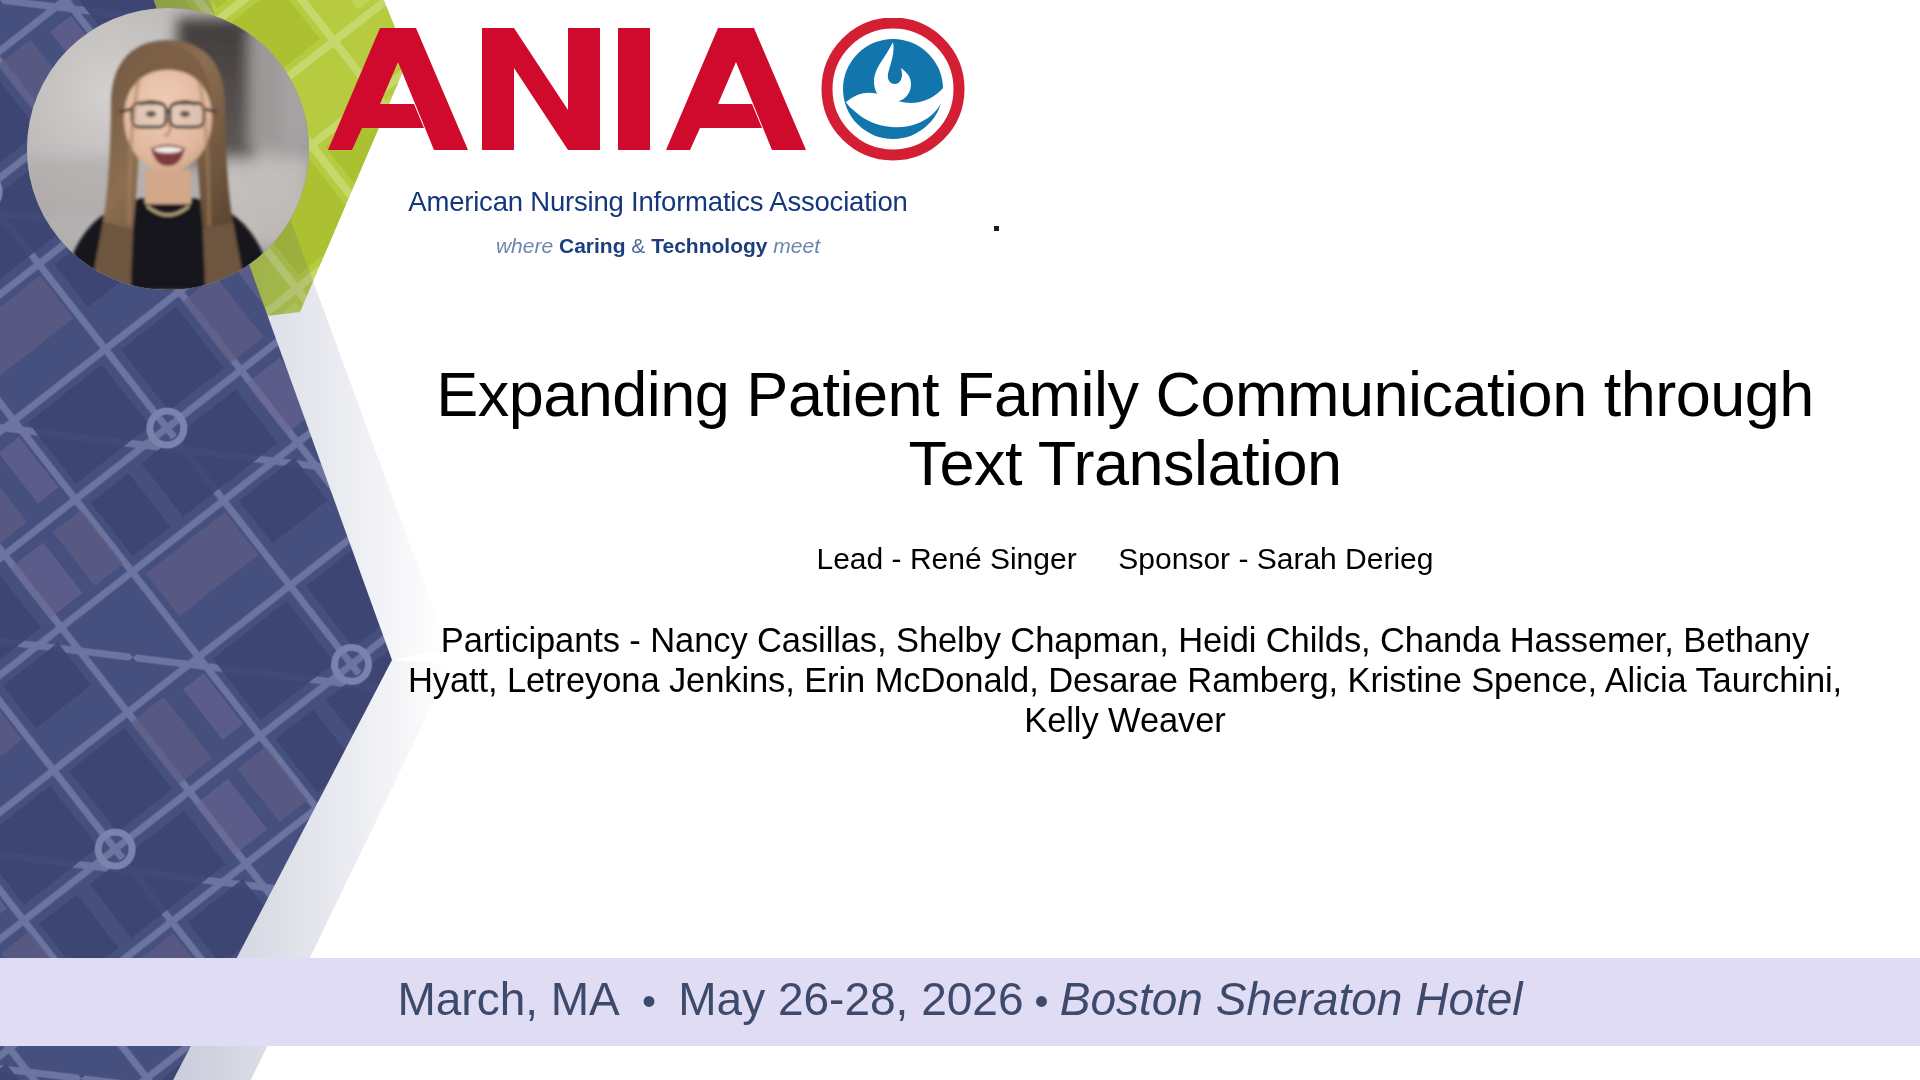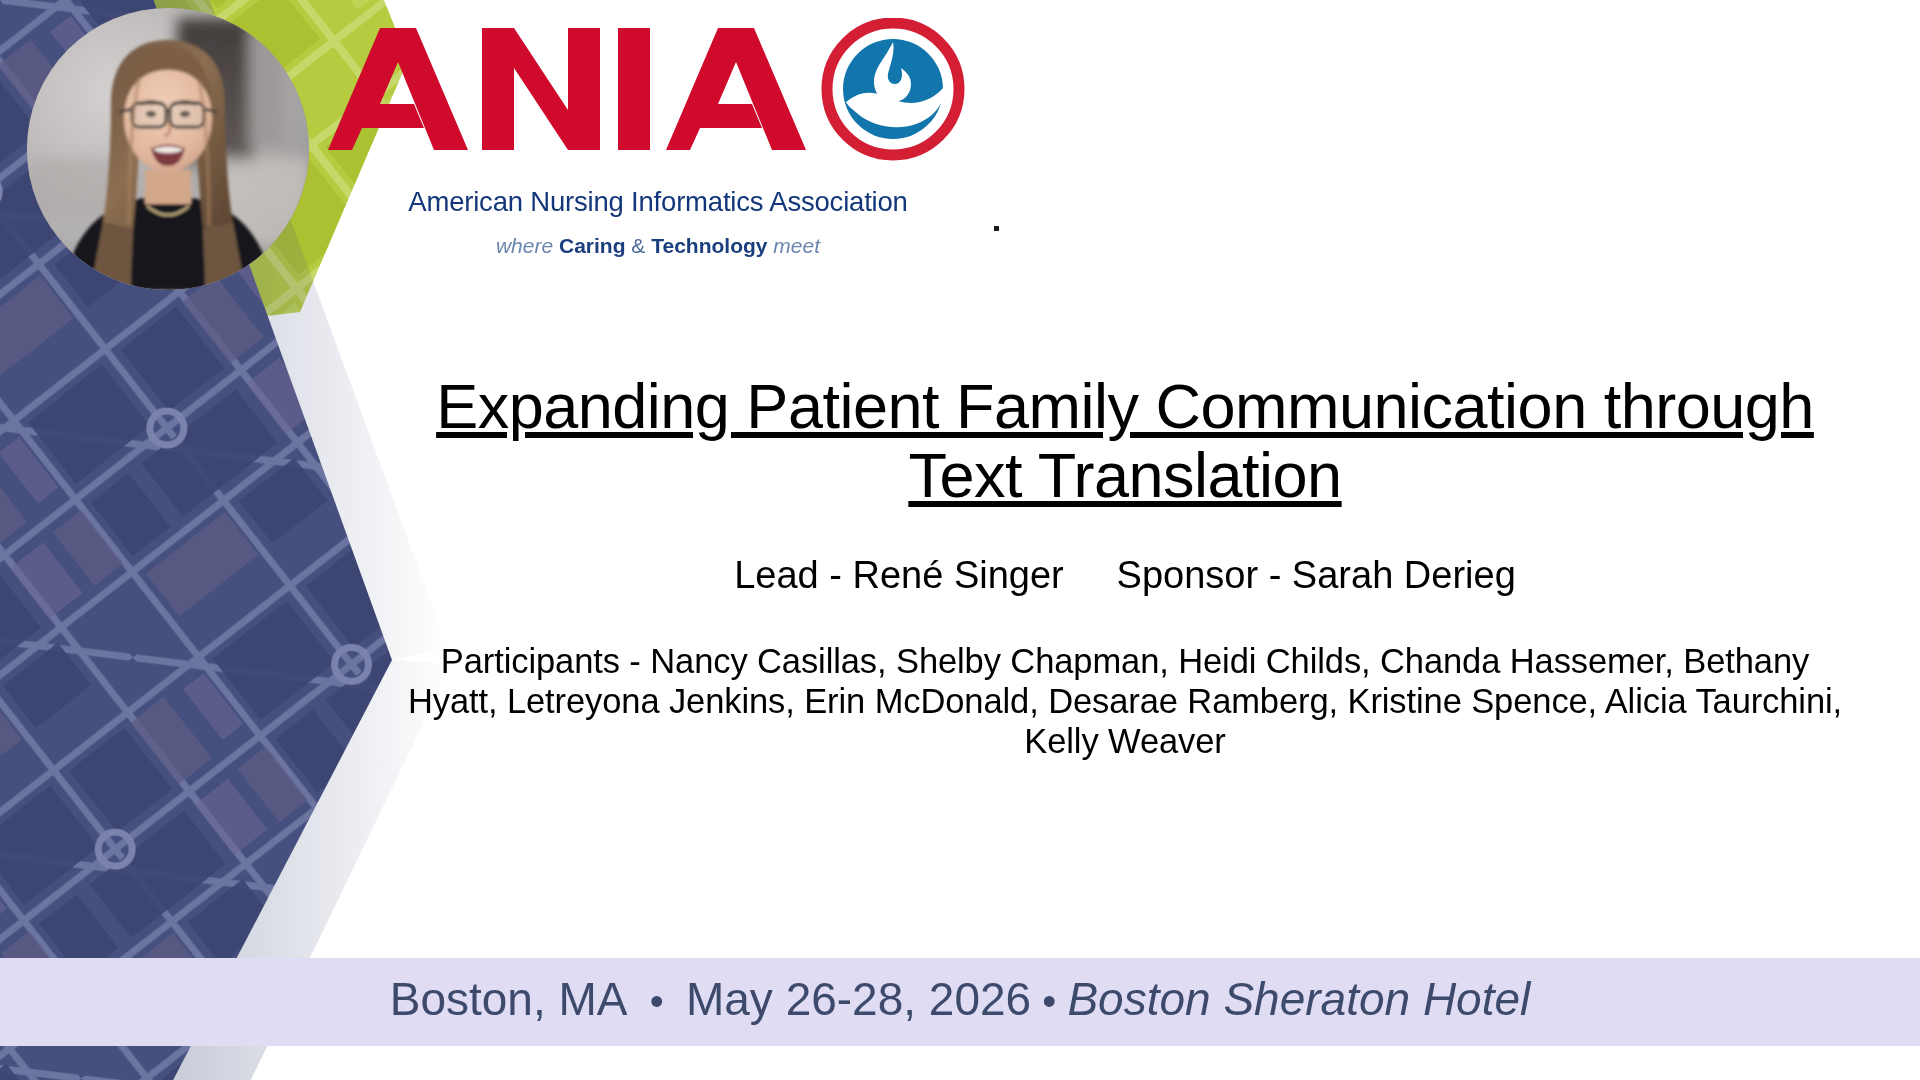--- a/index.html
+++ b/index.html
@@ -70,26 +70,25 @@
     left: 400px; top: 360px;
     width: 1450px;
     text-align: center;
     color: #000000;
   }
   #slide-title {
     font-size: 63px;
     line-height: 1.10;
     font-weight: normal;
     letter-spacing: -0.5px;
-    margin: 12px;
-    text-decoration: underline;
+    margin: 0;
   }
   #roles-line {
     margin-top: 42px;
-    font-size: 38px;
+    font-size: 30px;
     line-height: 1.2;
     white-space: pre;
   }
   #participants-line {
     margin-top: 43px;
     font-size: 34.5px;
     line-height: 1.16;
     letter-spacing: -0.1px;
   }
 
@@ -337,15 +336,15 @@
 
   <div id="stray-dot"></div>
 
   <div id="main-text">
     <h1 id="slide-title">Expanding Patient Family Communication through Text Translation</h1>
     <div id="roles-line">Lead - René Singer     Sponsor - Sarah Derieg</div>
     <div id="participants-line">Participants - Nancy Casillas, Shelby Chapman, Heidi Childs, Chanda Hassemer, Bethany Hyatt, Letreyona Jenkins, Erin McDonald, Desarae Ramberg, Kristine Spence, Alicia Taurchini, Kelly Weaver</div>
   </div>
 
   <div id="footer-bar"></div>
-  <div id="footer-text"><span>Boston, MA</span><span class="sep">&nbsp;&nbsp;•&nbsp;&nbsp;</span><span>May 26-28, 2026</span><span class="sep">&nbsp;•&nbsp;</span><span class="venue">Boston Sheraton Hotel</span></div>
+  <div id="footer-text"><span>March, MA</span><span class="sep">&nbsp;&nbsp;•&nbsp;&nbsp;</span><span>May 26-28, 2026</span><span class="sep">&nbsp;•&nbsp;</span><span class="venue">Boston Sheraton Hotel</span></div>
 
 </div>
 
 </body></html>

